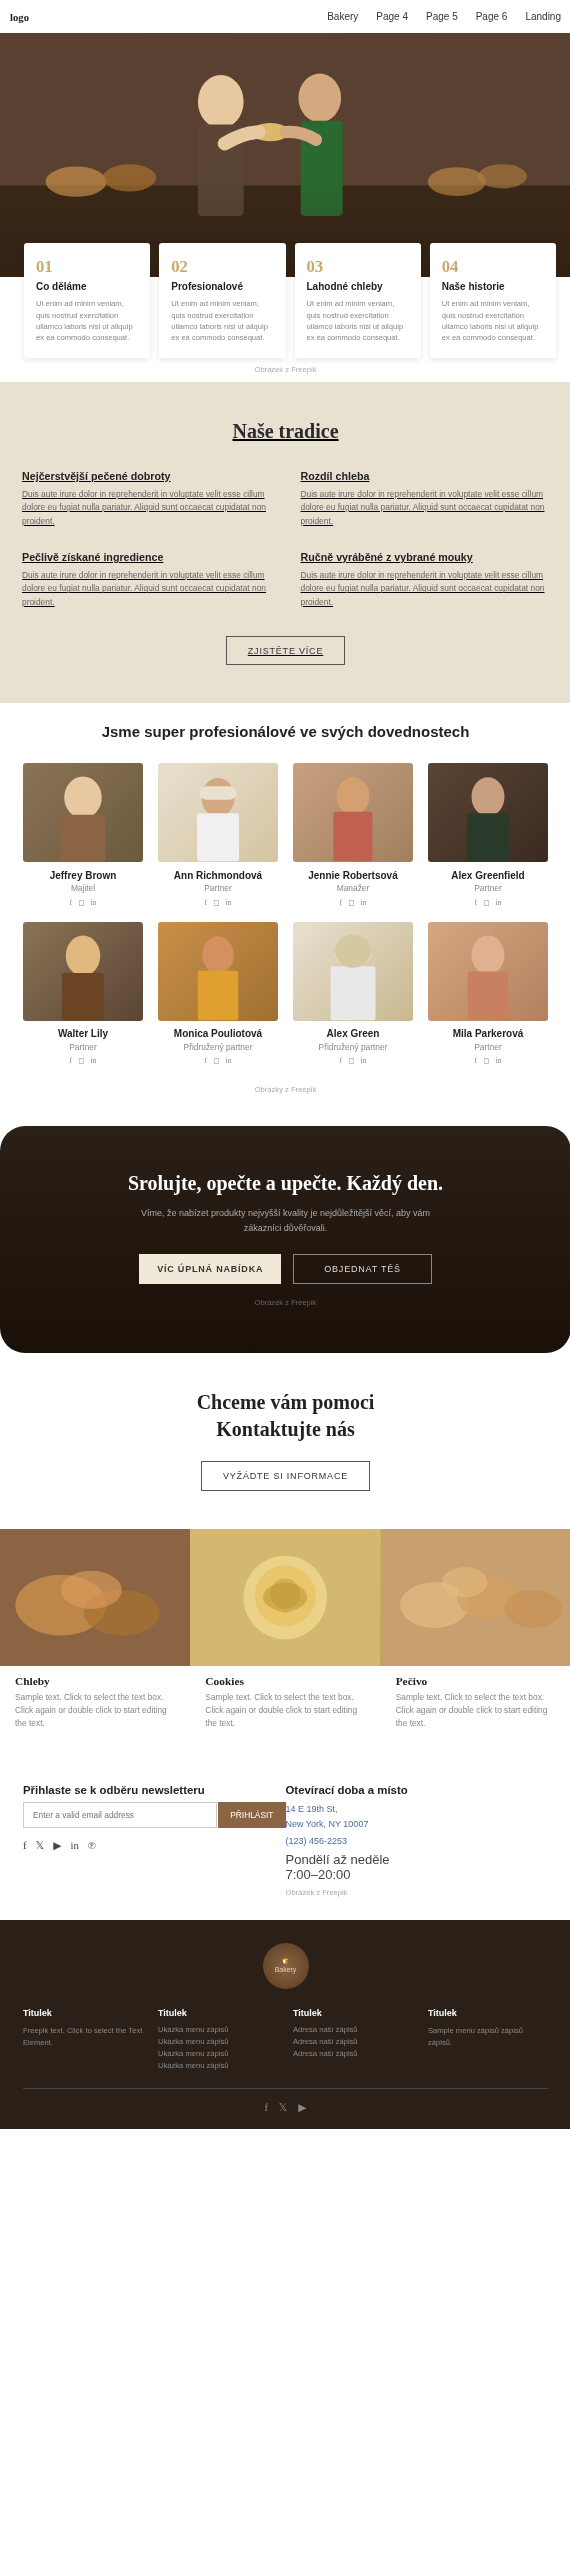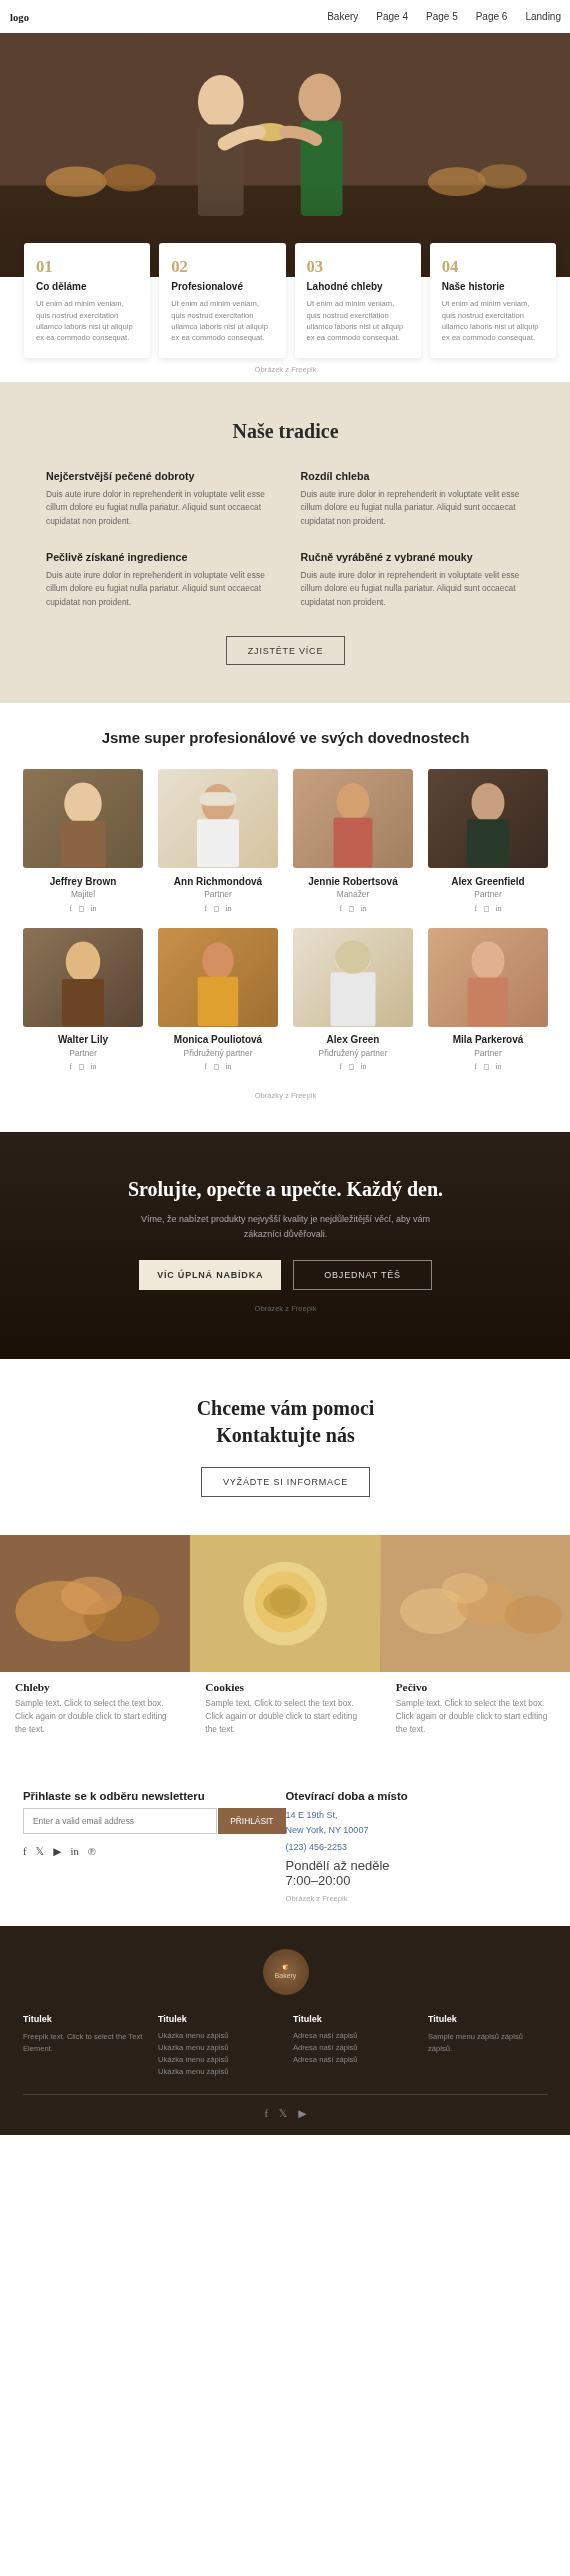--- a/index.html
+++ b/index.html
@@ -23,29 +23,29 @@
     .cards-row { display: grid; grid-template-columns: repeat(4, 1fr); gap: 9px; }
     .card { background: #fff; border-radius: 3px; padding: 13.7px 12px; box-shadow: 0 1.5px 6px rgba(0,0,0,0.1); }
     .card-number { font-size: 16.7px; font-weight: bold; color: #c8a96e; margin-bottom: 4.6px; }
     .card-title { font-size: 10px; font-weight: bold; color: #222; margin-bottom: 6px; font-family: Arial, sans-serif; }
     .card-text { font-size: 7.6px; color: #888; line-height: 1.5; font-family: Arial, sans-serif; }
 
     
     .img-credit { text-align: center; padding: 7.6px; font-size: 7.6px; color: #aaa; font-family: Arial, sans-serif; }
 
     
-    .tradice-section { background: #e8e0d0; padding: 38px 46px; }
+    .tradice-section { background: #e8e0d0; padding: 38px 22px; text-decoration: underline; }
     .tradice-section h2 { text-align: center; font-size: 20px; color: #2a2a2a; margin-bottom: 27px; }
     .tradice-grid { display: grid; grid-template-columns: 1fr 1fr; gap: 23px 30px; }
     .tradice-item h3 { font-size: 10.7px; font-weight: bold; color: #222; margin-bottom: 6px; font-family: Arial, sans-serif; }
     .tradice-item p { font-size: 8.4px; color: #666; line-height: 1.6; font-family: Arial, sans-serif; }
     .tradice-btn { display: block; margin: 27px auto 0; padding: 8.4px 21px; border: 1.5px solid #555; background: transparent; color: #333; font-size: 9px; font-family: Arial, sans-serif; cursor: pointer; letter-spacing: 0.8px; text-transform: uppercase; }
 
     
-    .team-section { padding: 26px 23px 23px; background: #fff; }
+    .team-section { padding: 20px 23px 23px; background: #fff; }
     .team-section h2 { text-align: center; font-size: 15px; color: #222; margin-bottom: 23px; font-family: Arial, sans-serif; }
     .team-grid { display: grid; grid-template-columns: repeat(4, 1fr); gap: 15px; }
     .team-member { text-align: center; }
     .team-photo { width: 100%; height: 99px; border-radius: 3px; margin-bottom: 7.6px; overflow: hidden; }
     .team-photo-bg { width: 100%; height: 100%; }
     
     .photo-jeffrey { background: linear-gradient(135deg, #8B7355 0%, #6B5A3E 100%); }
     .photo-ann { background: linear-gradient(135deg, #e8e0d0 0%, #d4c4a0 100%); }
     .photo-jennie { background: linear-gradient(135deg, #c8a080 0%, #a08060 100%); }
     .photo-alex-g { background: linear-gradient(135deg, #5a4535 0%, #3a2a20 100%); }
@@ -54,21 +54,21 @@
     .photo-alex-green { background: linear-gradient(135deg, #e8e0d0 0%, #c8b890 100%); }
     .photo-mila { background: linear-gradient(135deg, #d4a880 0%, #b48060 100%); }
 
     .team-name { font-size: 10px; font-weight: bold; color: #222; margin-bottom: 2.3px; font-family: Arial, sans-serif; }
     .team-role { font-size: 8.4px; color: #888; margin-bottom: 4.6px; font-family: Arial, sans-serif; }
     .team-icons { display: flex; justify-content: center; gap: 6px; }
     .team-icon { font-size: 7.6px; color: #888; }
     .team-credit { text-align: center; padding: 9px; font-size: 7.6px; color: #aaa; font-family: Arial, sans-serif; margin-top: 11.4px; }
 
     
-    .cta-section { background: linear-gradient(to bottom, #2a2018 0%, #1a1008 100%); padding: 46px 23px; text-align: center; position: relative; }
+    .cta-section { background: linear-gradient(to bottom, #2a2018 0%, #1a1008 100%); padding: 46px 23px; text-align: center; position: relative; border-radius: 25px; }
     .cta-section h2 { color: #fff; font-size: 20px; margin-bottom: 10.7px; }
     .cta-section p { color: #aaa; font-size: 9px; line-height: 1.6; max-width: 304px; margin: 0 auto 19px; font-family: Arial, sans-serif; }
     .cta-buttons { display: flex; gap: 12px; justify-content: center; }
     .btn-light { padding: 9px 18px; background: #f0e8d8; color: #333; border: none; font-size: 9px; font-family: Arial, sans-serif; cursor: pointer; letter-spacing: 0.8px; text-transform: uppercase; font-weight: bold; }
     .btn-outline-light { padding: 9px 30px; background: transparent; color: #ddd; border: 1.5px solid #888; font-size: 9px; font-family: Arial, sans-serif; cursor: pointer; letter-spacing: 0.8px; text-transform: uppercase; }
     .cta-credit { font-size: 7.6px; color: #666; margin-top: 13.7px; font-family: Arial, sans-serif; }
 
     
     .contact-section { padding: 38px 46px; text-align: center; background: #fff; }
     .contact-section h2 { font-size: 20px; color: #222; margin-bottom: 4.6px; }

